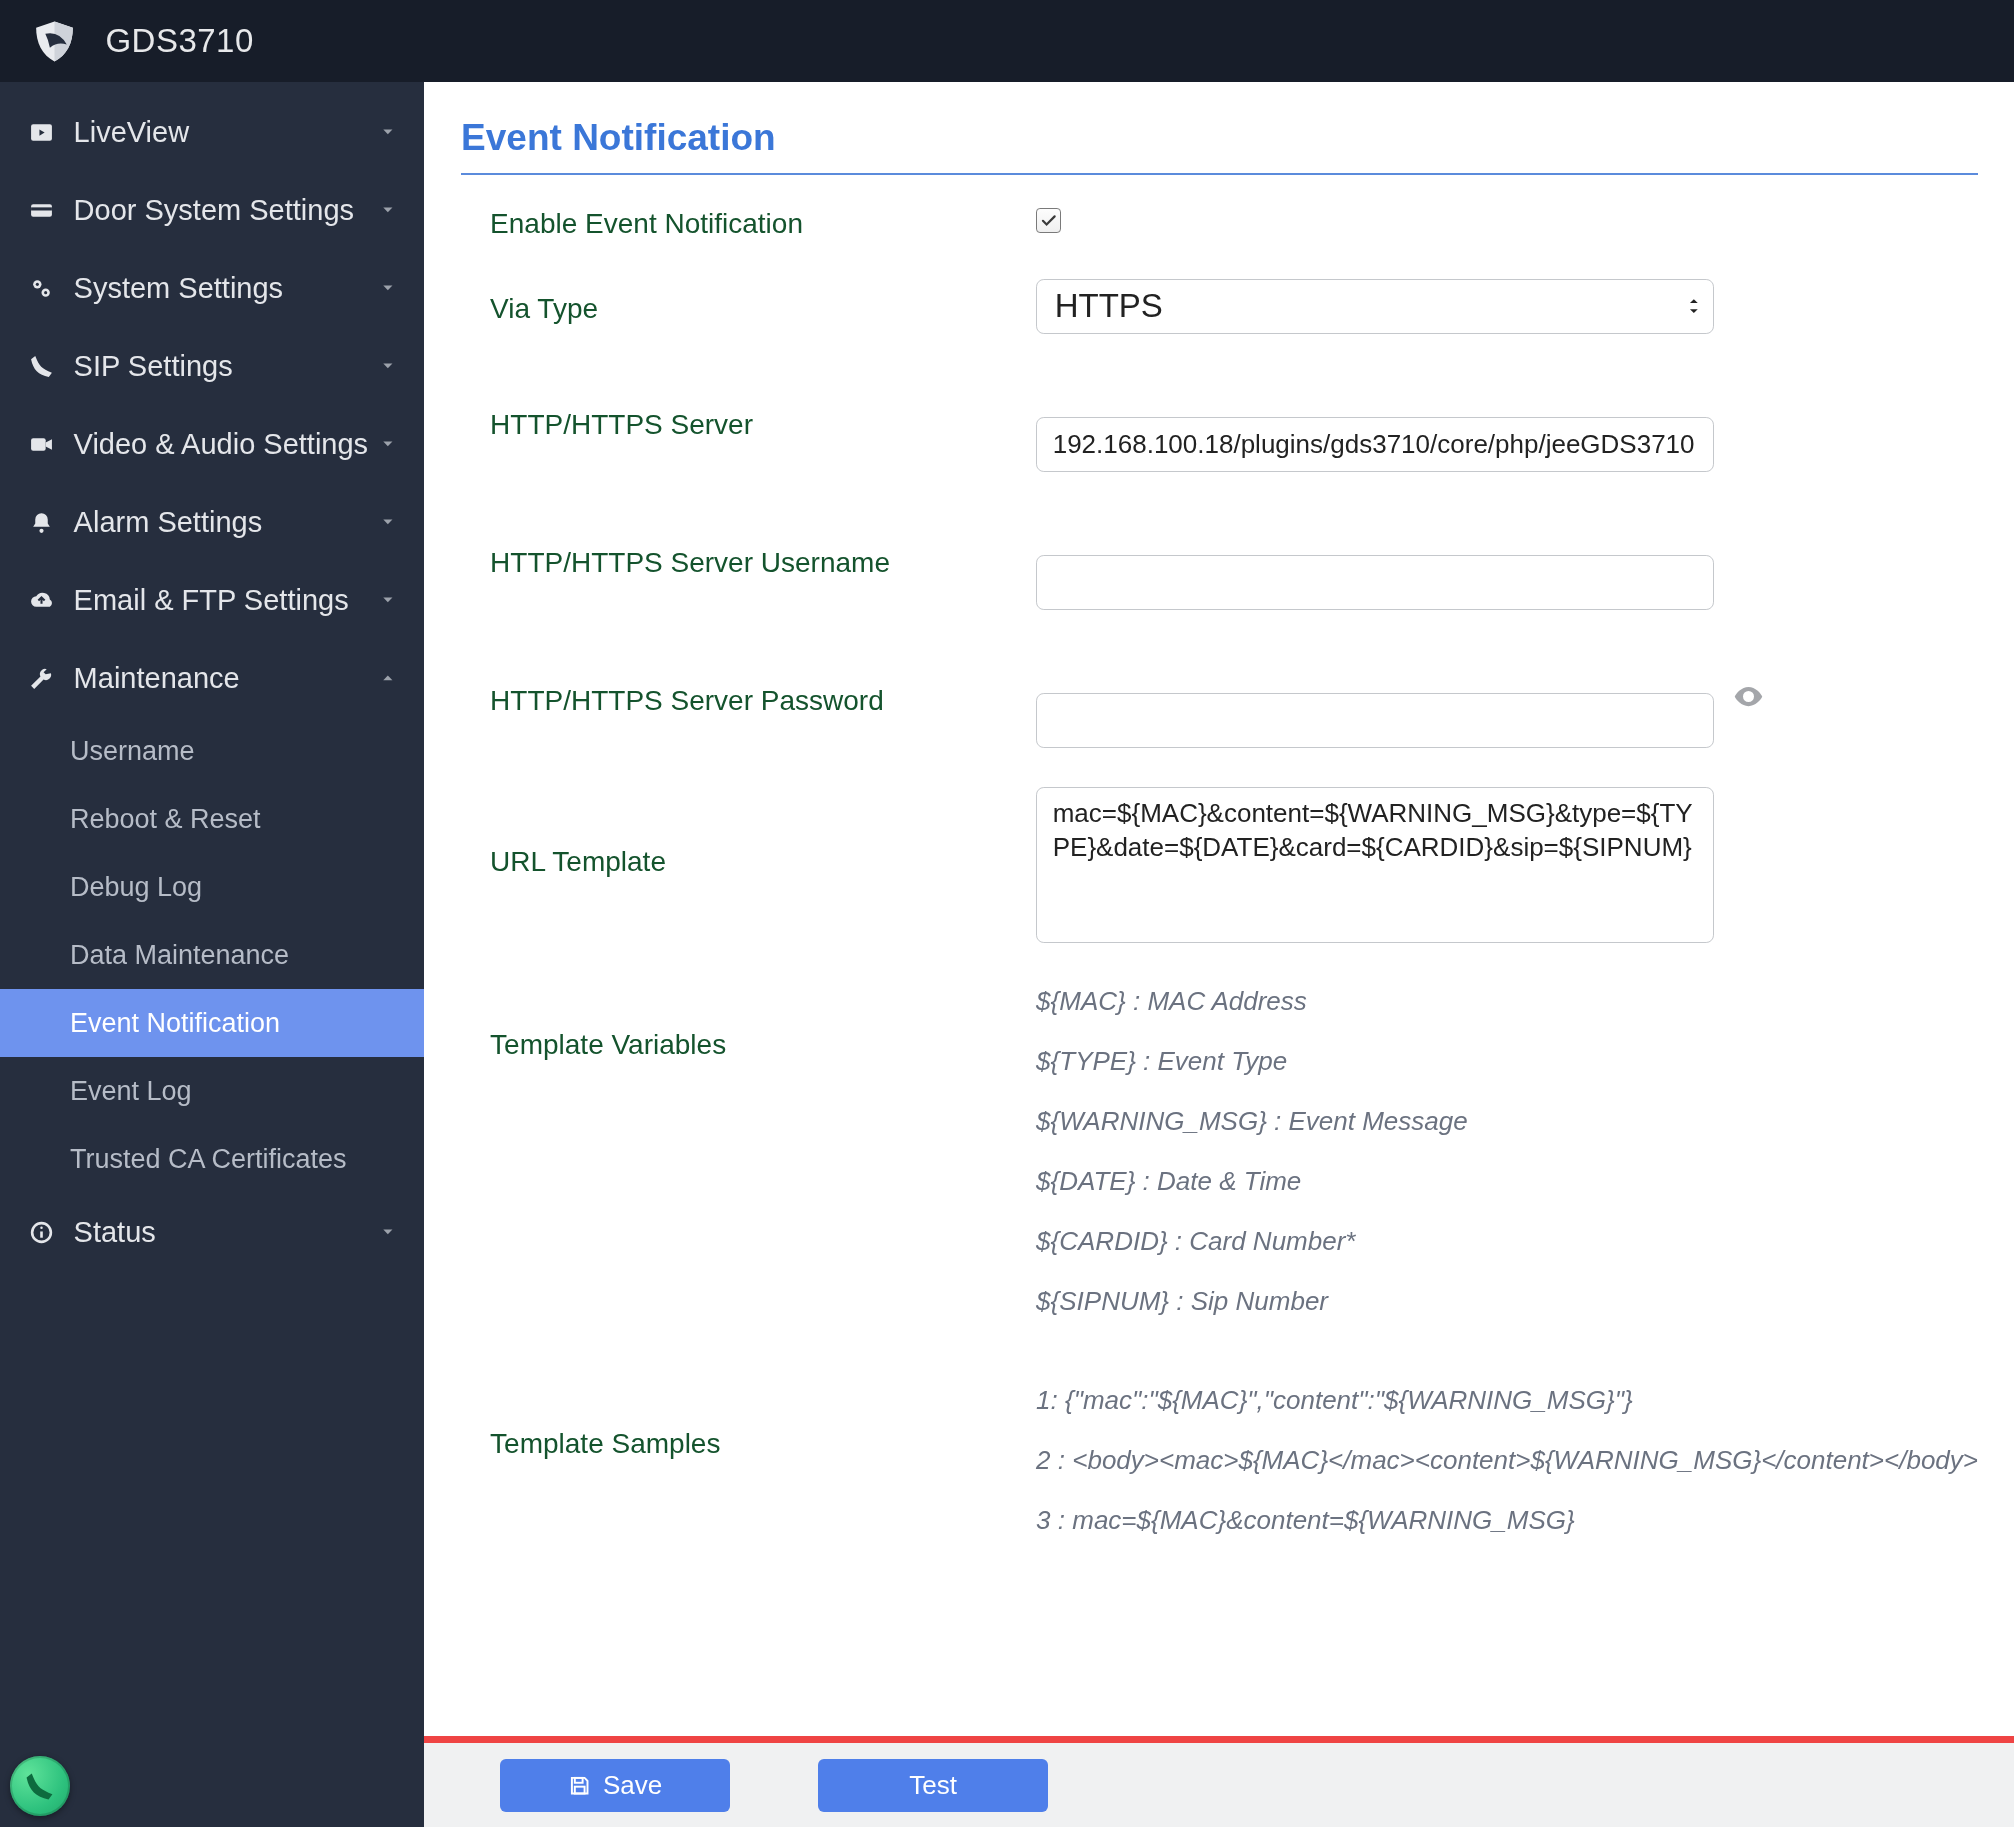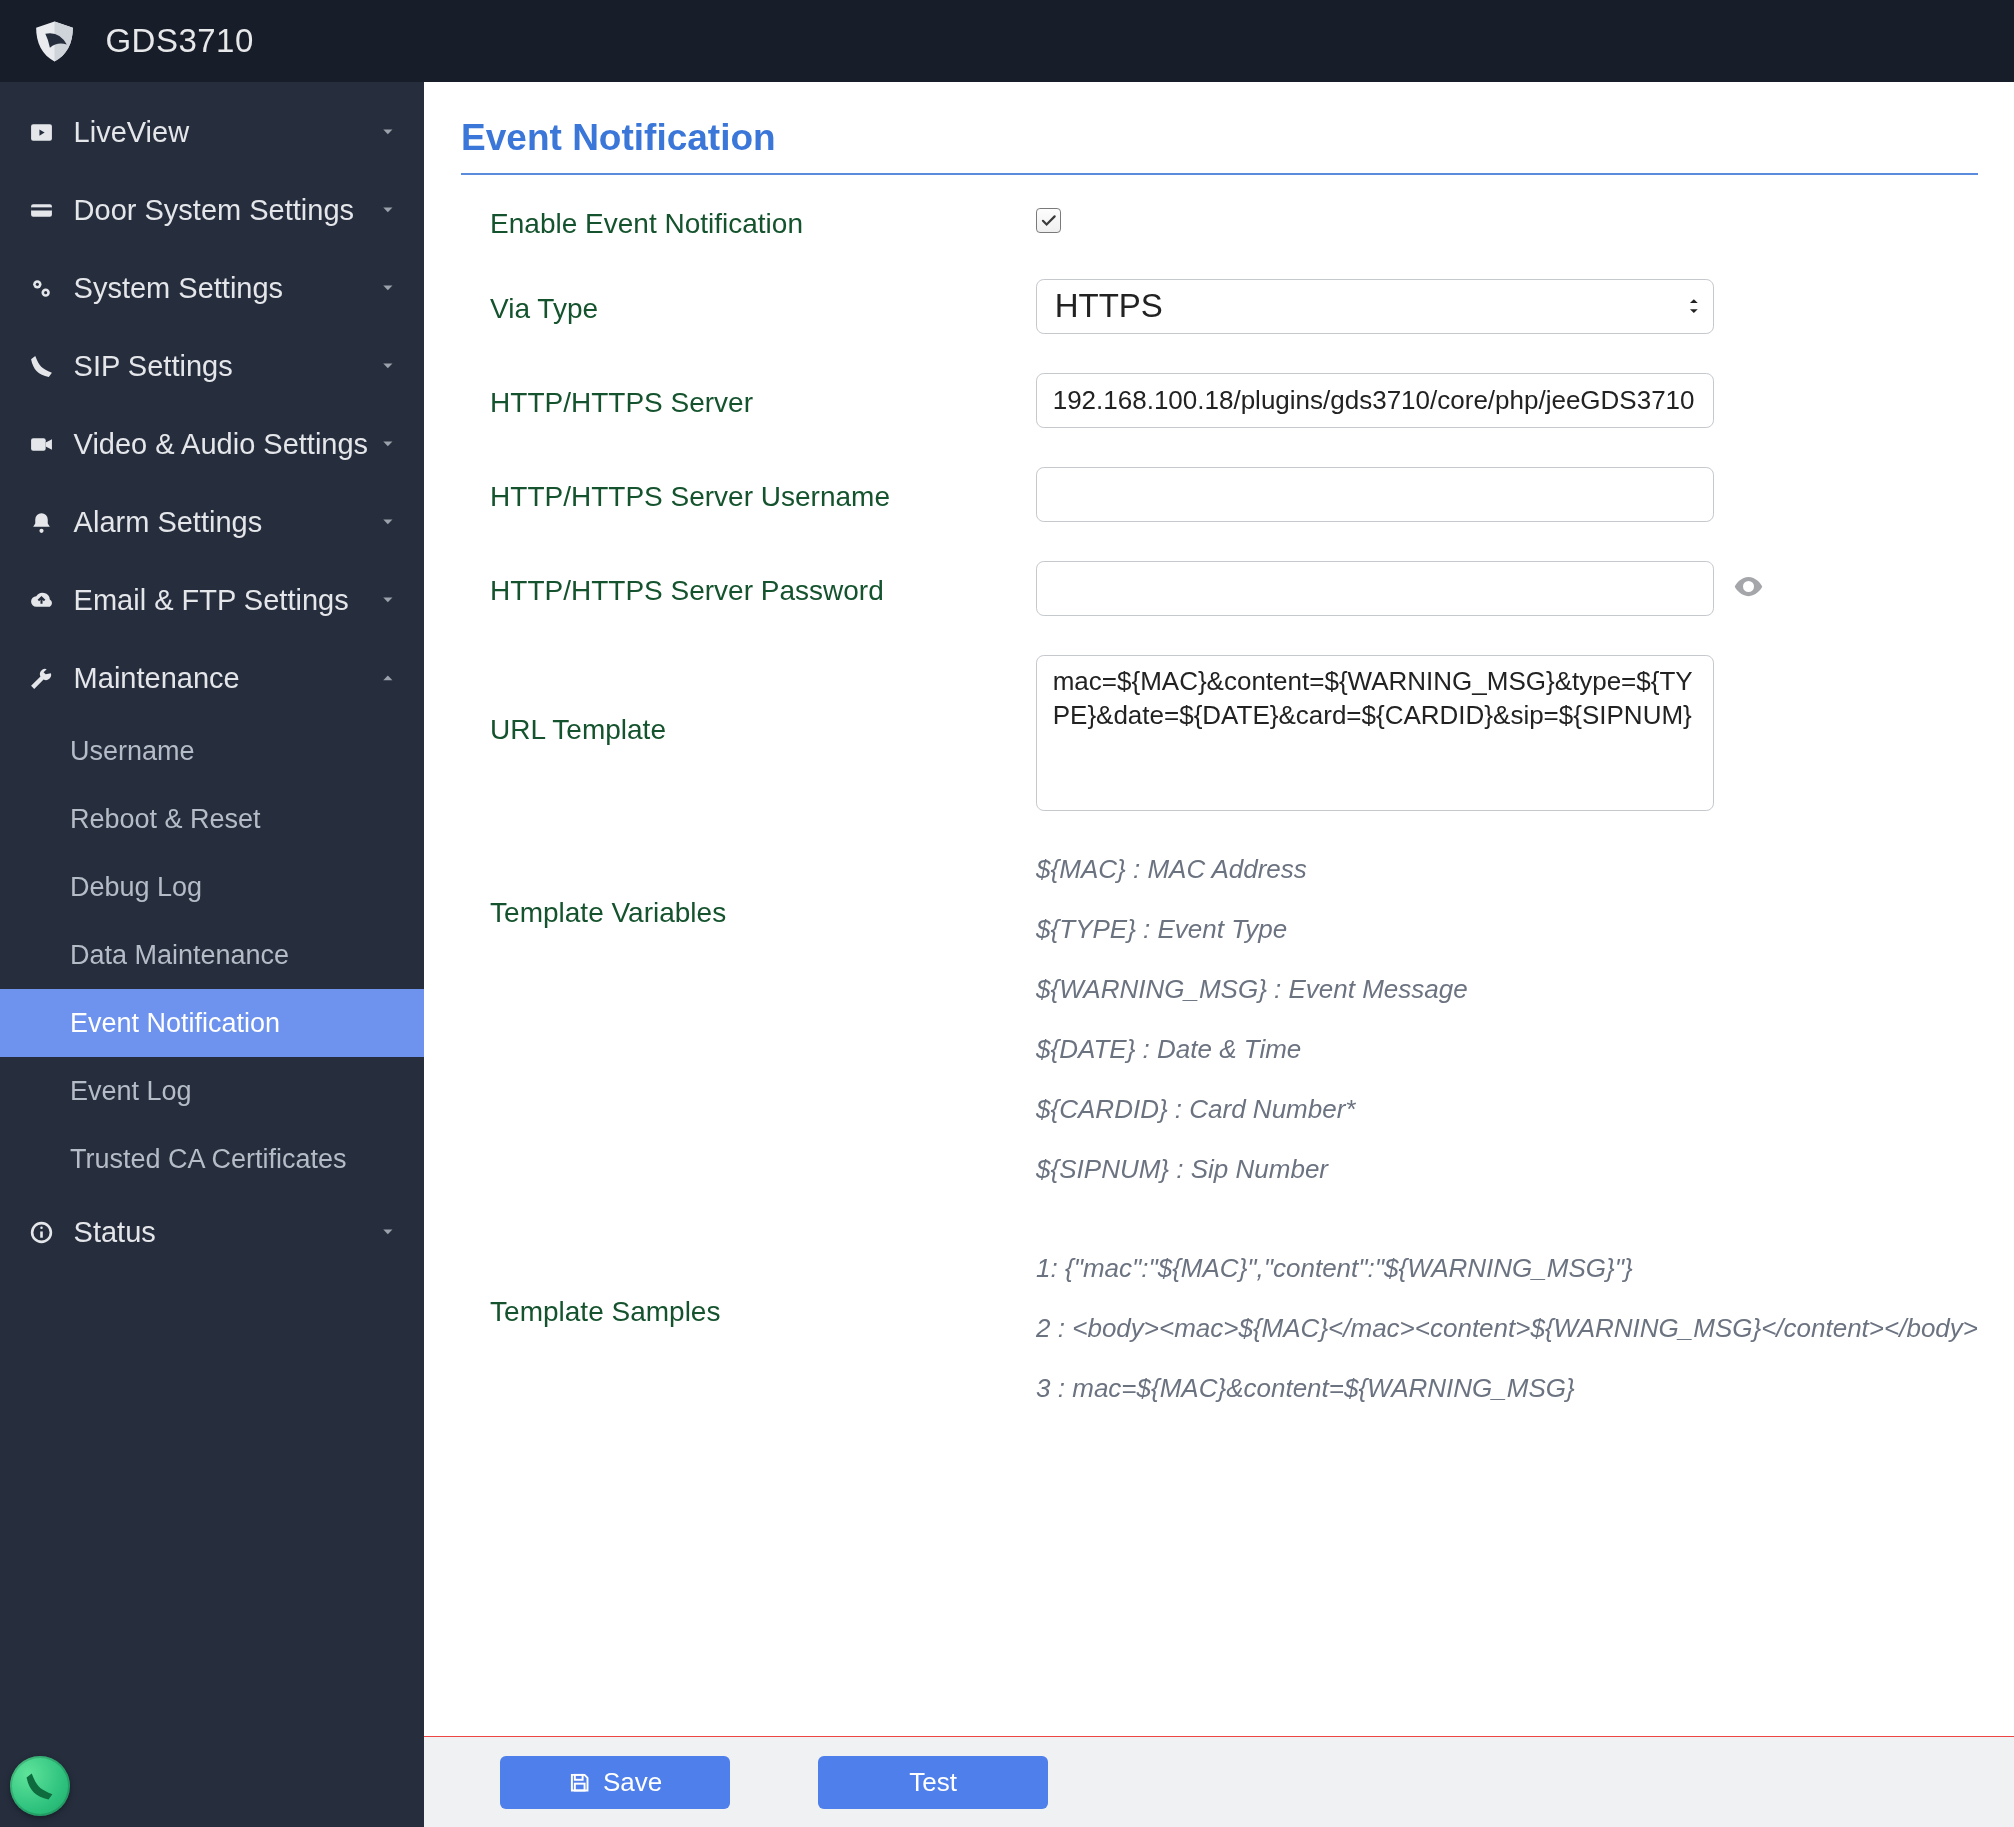--- a/index.html
+++ b/index.html
@@ -146,20 +146,21 @@
     display:flex;flex-direction:column;gap:2px;
   }
   .text-input, .pass-input {
     width: 678px; height: 55px;
     border:1px solid #c5c8cc;
     border-radius: 7.8px;
     padding: 0 15.6px;
     font-size: 26px;
     font-family: inherit;
     color:#222;
+    margin-top:44px;
   }
   .pass-row { display:flex; align-items:center; gap:17.6px;}
   .eye { cursor:pointer; opacity:.55;}
   .textarea {
     width: 678px; height: 156px;
     border:1px solid #c5c8cc;
     border-radius: 7.8px;
     padding: 9.8px 15.6px;
     font-size: 26px;
     line-height: 1.3;
@@ -173,21 +174,21 @@
     color: #6b7280;
     margin: 0 0 29px 0;
     white-space: nowrap;
   }
   
   .actionbar {
     position:absolute;
     left:0;right:0;bottom:0;
     height: 92px;
     background:#f0f1f2;
-    border-top:1px solid #ef4444;
+    border-top:7px solid #ef4444;
     display:flex;
     align-items:center;
     gap: 88px;
     padding-left: 76px;
   }
   .btn {
     height: 53px;
     min-width: 230px;
     background:#4f7fea;
     color:#fff;

